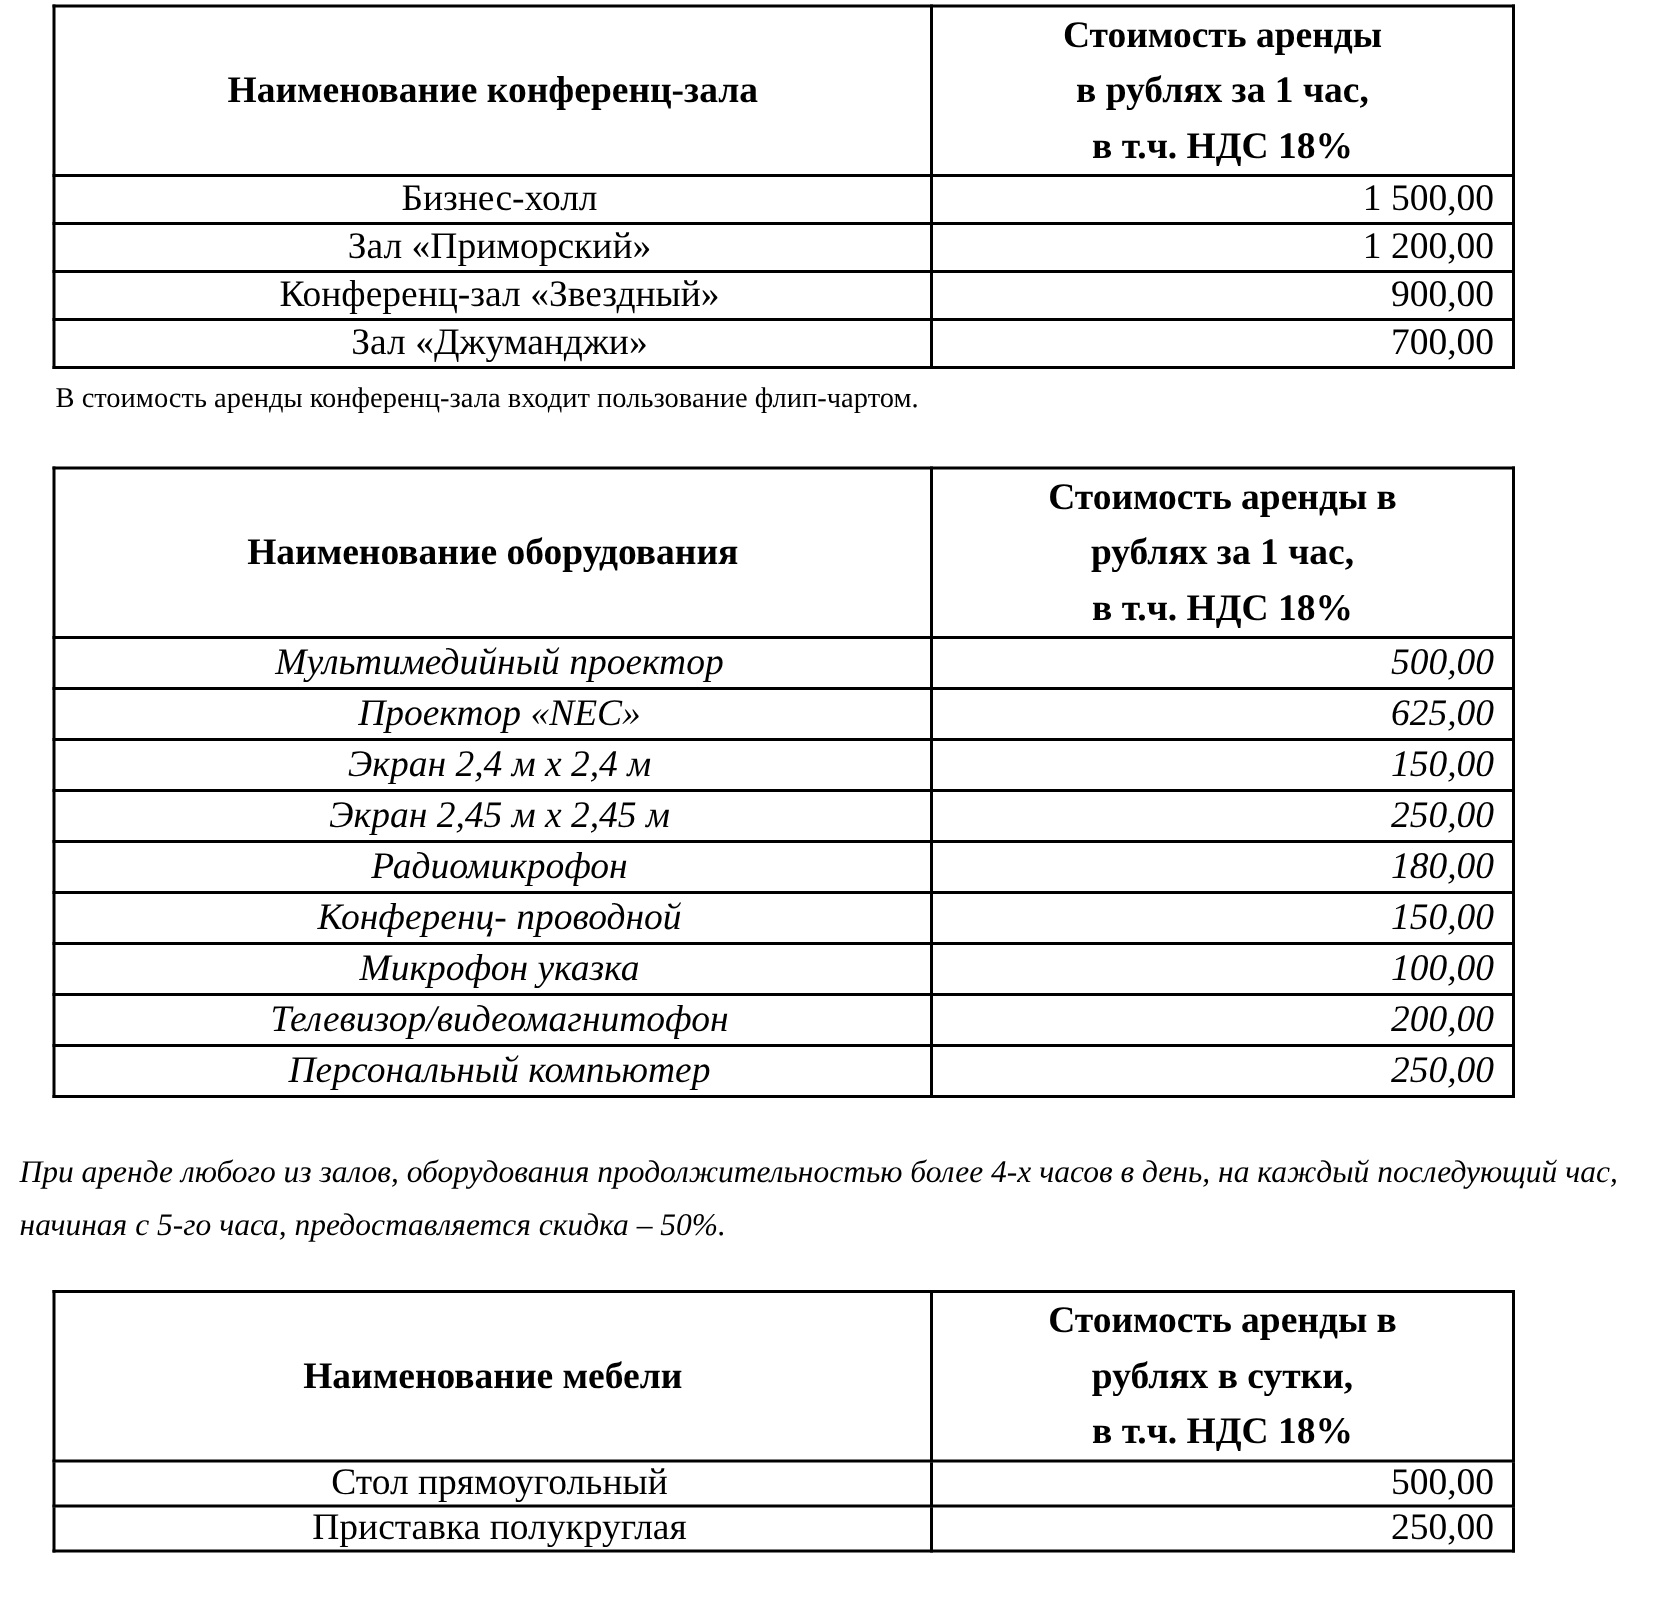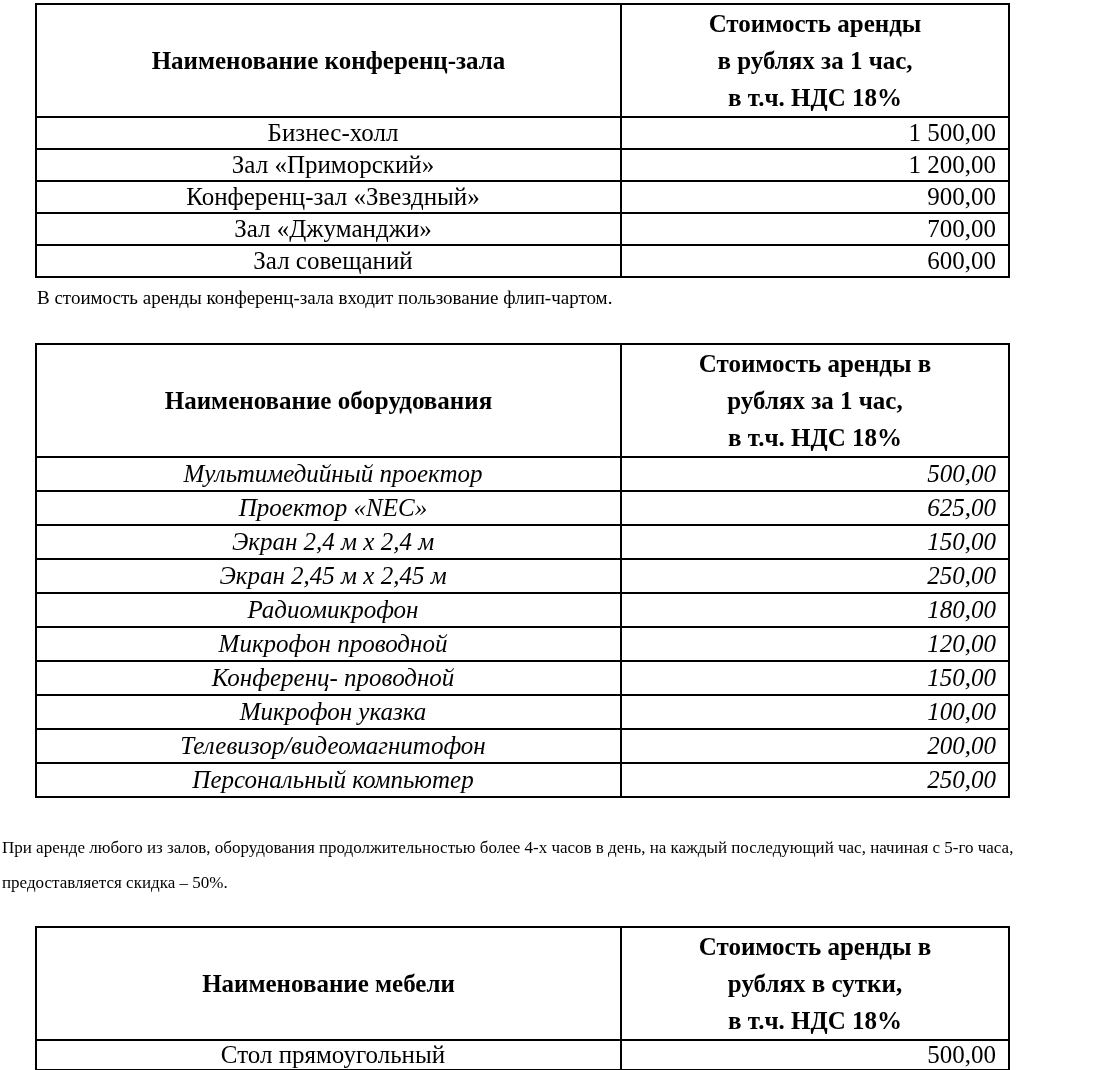--- a/index.html
+++ b/index.html
@@ -58,23 +58,24 @@
   .t2 tbody tr { height: 34px; font-style: italic; }
   .t3 { margin-top: 26px; }
   .t3 thead tr { height: 99px; }
   .t3 tbody tr { height: 28px; }
   .note-plain {
     margin: 5px 0 0 37px;
     font-size: 19px;
     line-height: 30px;
   }
   .note-italic {
-    margin: 32px 0 0 2px;
+    margin: 32px 0 0 13px;
     width: 1075px;
-    font-size: 17px;
+    font-size: 21px;
+    font-style: italic;
     line-height: 35px;
   }
 </style>
 </head>
 <body>
 
 <div class="doc">
 
   <table class="price-table t1">
     <colgroup>
@@ -98,24 +99,20 @@
         <td class="name-cell">Зал «Приморский»</td>
         <td class="price-cell">1 200,00</td>
       </tr>
       <tr>
         <td class="name-cell">Конференц-зал «Звездный»</td>
         <td class="price-cell">900,00</td>
       </tr>
       <tr>
         <td class="name-cell">Зал «Джуманджи»</td>
         <td class="price-cell">700,00</td>
-      </tr>
-      <tr>
-        <td class="name-cell">Зал совещаний</td>
-        <td class="price-cell">600,00</td>
       </tr>
     </tbody>
   </table>
 
   <div class="note-plain">В стоимость аренды конференц-зала входит пользование флип-чартом.</div>
 
   <table class="price-table t2">
     <colgroup>
         <col class="col-name">
         <col class="col-price">
@@ -141,24 +138,20 @@
         <td class="name-cell">Экран 2,4 м х 2,4 м</td>
         <td class="price-cell">150,00</td>
       </tr>
       <tr>
         <td class="name-cell">Экран 2,45 м х 2,45 м</td>
         <td class="price-cell">250,00</td>
       </tr>
       <tr>
         <td class="name-cell">Радиомикрофон</td>
         <td class="price-cell">180,00</td>
-      </tr>
-      <tr>
-        <td class="name-cell">Микрофон проводной</td>
-        <td class="price-cell">120,00</td>
       </tr>
       <tr>
         <td class="name-cell">Конференц- проводной</td>
         <td class="price-cell">150,00</td>
       </tr>
       <tr>
         <td class="name-cell">Микрофон указка</td>
         <td class="price-cell">100,00</td>
       </tr>
       <tr>

